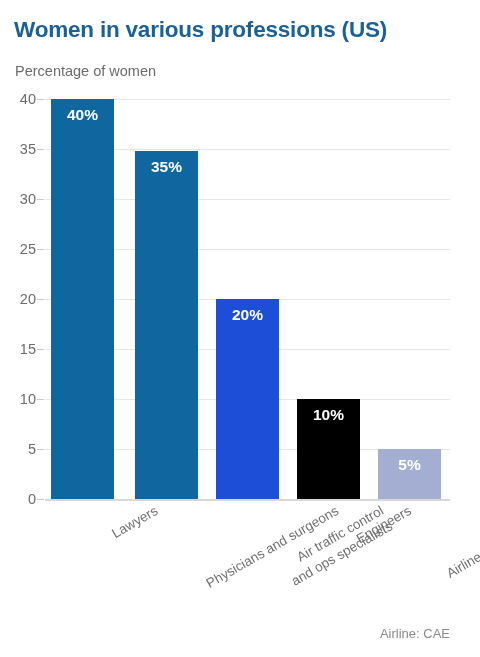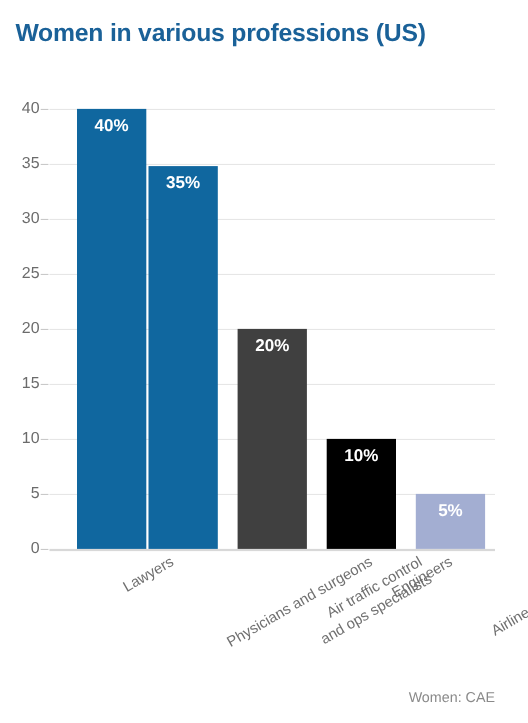--- a/index.html
+++ b/index.html
@@ -131,20 +131,21 @@
     color: #8a8a8a;
     white-space: nowrap;
   }
 </style>
 </head>
 <body>
 
 <div class="page">
 
   <div class="chart-title">Women in various professions (US)</div>
+  <div class="chart-subtitle">Percentage of women</div>
 
   <div class="ylabels" id="ylabels">
       <div class="ytick-label" style="top: 400px;">0</div>
       <div class="ytick-label" style="top: 350px;">5</div>
       <div class="ytick-label" style="top: 300px;">10</div>
       <div class="ytick-label" style="top: 250px;">15</div>
       <div class="ytick-label" style="top: 200px;">20</div>
       <div class="ytick-label" style="top: 150px;">25</div>
       <div class="ytick-label" style="top: 100px;">30</div>
       <div class="ytick-label" style="top: 50px;">35</div>
@@ -163,27 +164,27 @@
       <div class="gridline" style="top: 200px;"></div>
       <div class="ytick-mark" style="top: 200px;"></div>
       <div class="gridline" style="top: 150px;"></div>
       <div class="ytick-mark" style="top: 150px;"></div>
       <div class="gridline" style="top: 100px;"></div>
       <div class="ytick-mark" style="top: 100px;"></div>
       <div class="gridline" style="top: 50px;"></div>
       <div class="ytick-mark" style="top: 50px;"></div>
       <div class="gridline" style="top: 0px;"></div>
       <div class="ytick-mark" style="top: 0px;"></div>
-      <div class="bar" style="left: 25px; width: 63px; height: 400px; background: rgb(16, 103, 159);">
+      <div class="bar" style="left: 6px; width: 63px; height: 400px; background: rgb(16, 103, 159);">
         <div class="bar-value">40%</div>
       </div>
       <div class="bar" style="left: 90px; width: 63px; height: 348px; background: rgb(16, 103, 159);">
         <div class="bar-value">35%</div>
       </div>
-      <div class="bar" style="left: 171px; width: 63px; height: 200px; background: #404040;">
+      <div class="bar" style="left: 171px; width: 63px; height: 200px; background: #1d4ed8;">
         <div class="bar-value">20%</div>
       </div>
       <div class="bar" style="left: 252px; width: 63px; height: 100px; background: #000000;">
         <div class="bar-value">10%</div>
       </div>
       <div class="bar" style="left: 333px; width: 63px; height: 50px; background: rgb(163, 174, 210);">
         <div class="bar-value">5%</div>
       </div>
     </div>
 
@@ -199,15 +200,15 @@
         <div>and ops specialists</div>
       </div>
       <div class="xlabel" style="left: 299.5px;">
         <div>Engineers</div>
       </div>
       <div class="xlabel" style="left: 380.5px;">
         <div>Airline transport pilots</div>
       </div>
     </div>
 
-  <div class="source">Women: CAE</div>
+  <div class="source">Airline: CAE</div>
 
 </div>
 
 </body></html>

